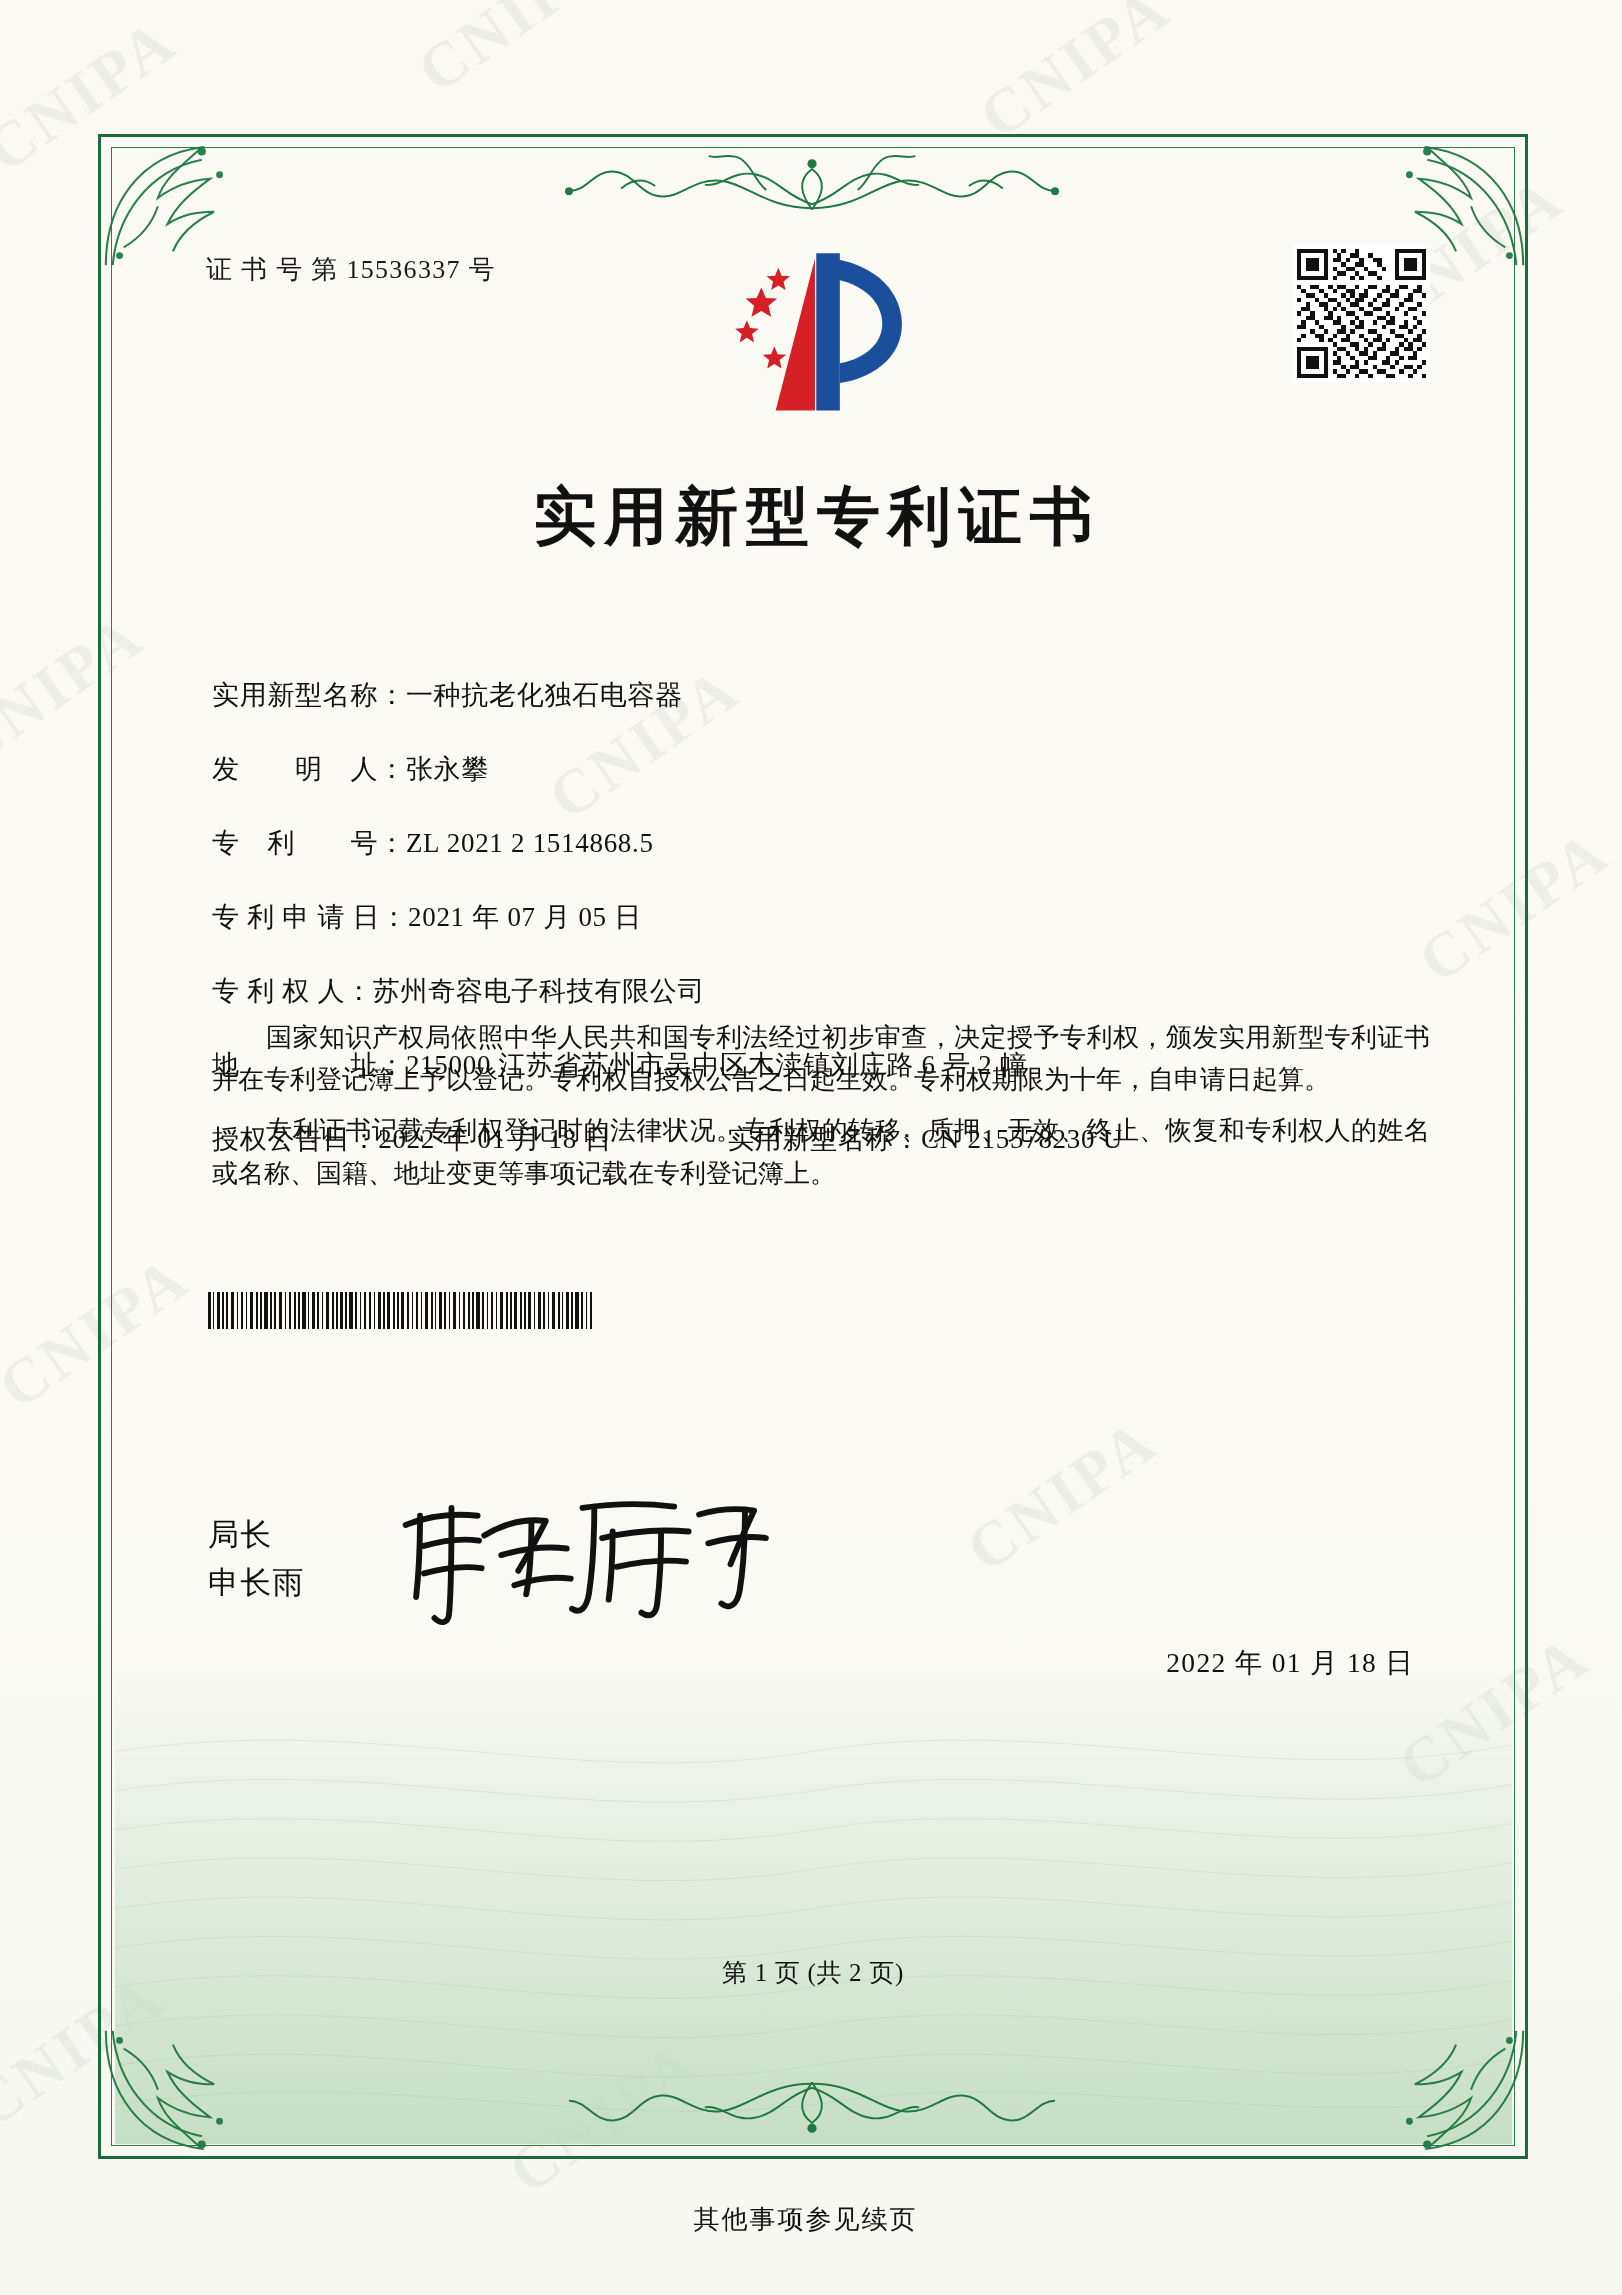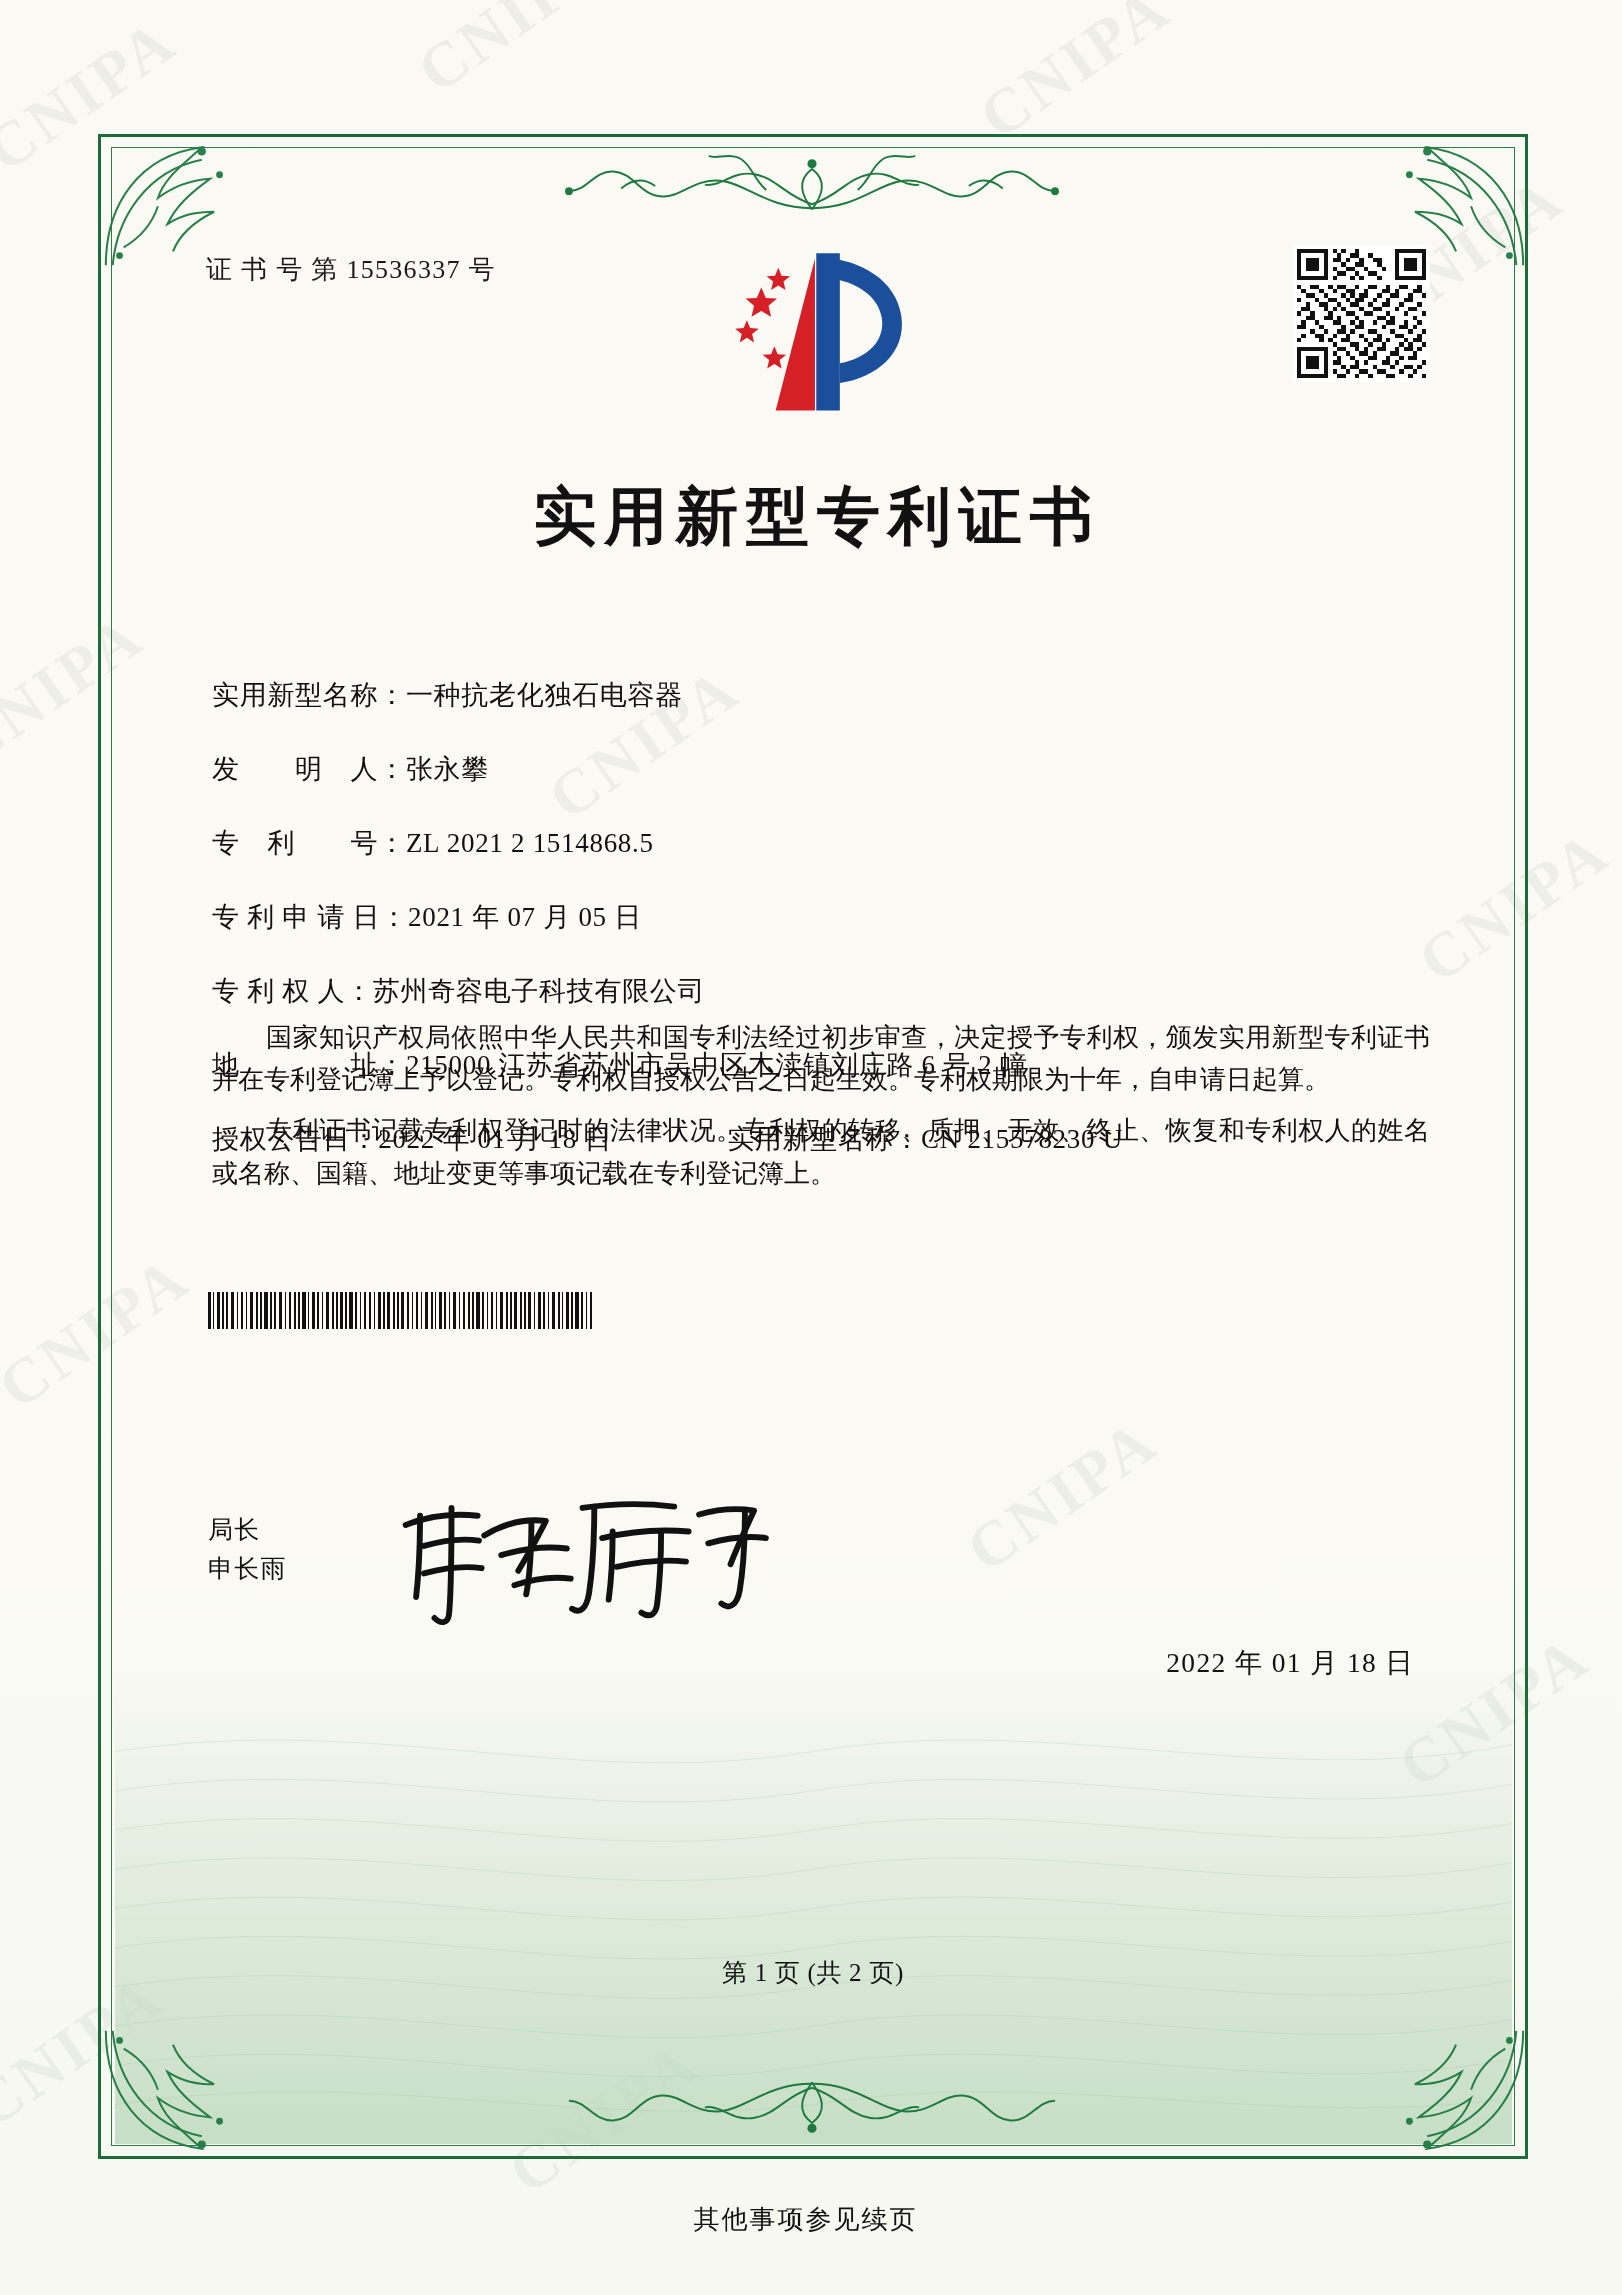--- a/index.html
+++ b/index.html
@@ -207,21 +207,21 @@
     left: 97px;
     top: 1145px;
     height: 37px;
     width: 419px;
   }
 
   .signer {
     position: absolute;
     left: 97px;
     top: 1364px;
-    font-size: 25px;
+    font-size: 31px;
     line-height: 1.55;
     color: #111;
     letter-spacing: 1.3px;
   }
 
   .signature {
     position: absolute;
     left: 275px;
     top: 1328px;
     width: 393px;

